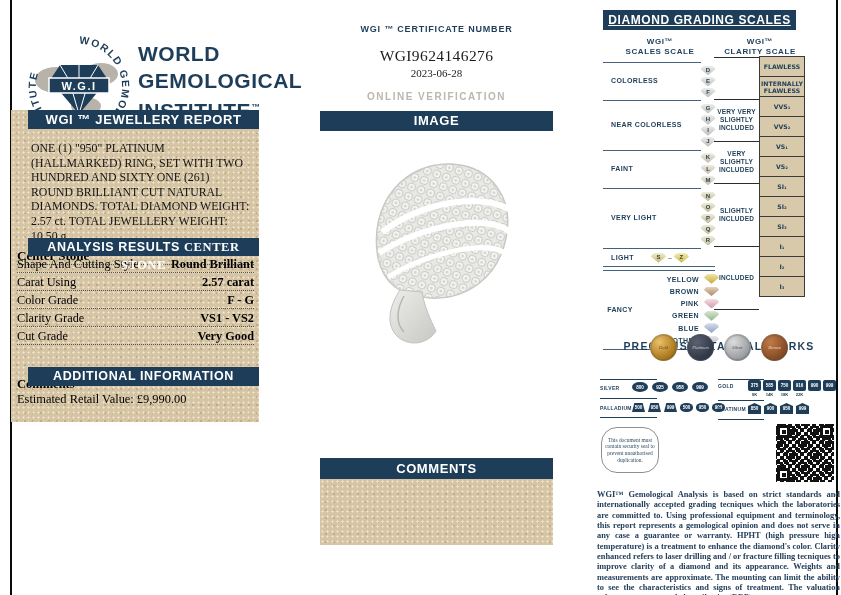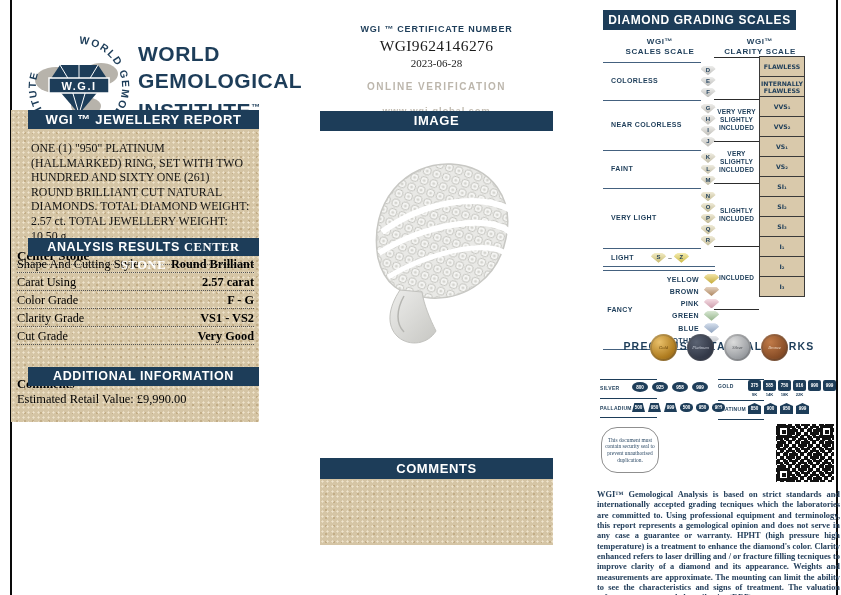--- a/index.html
+++ b/index.html
@@ -28,31 +28,31 @@
   .an-row{display:flex;justify-content:space-between;align-items:flex-end;height:17px;
           font-size:12.3px;border-bottom:1.2px dotted #555;}
   .an-row .v{font-weight:bold;}
   .banner-ai{left:28px;top:367px;width:231px;height:19px;font-size:12.5px;line-height:19px;z-index:2;}
   .cm-head{position:absolute;left:17px;top:377px;font-weight:bold;font-size:12.5px;z-index:1;}
   .erv{position:absolute;left:17px;top:392px;font-size:12.4px;z-index:1;}
   
   .cert{position:absolute;left:320px;top:24px;width:233px;text-align:center;}
   .cert-label{font-family:"Liberation Sans",sans-serif;font-weight:bold;font-size:9px;
               letter-spacing:.8px;color:#1d3d59;}
-  .cert-num{font-size:15.5px;color:#1b1b1b;margin-top:3px;letter-spacing:.4px;}
+  .cert-num{font-size:15.5px;color:#1b1b1b;margin-top:13px;letter-spacing:.4px;}
   .cert-date{font-size:11px;color:#1b1b1b;margin-top:2px;}
   .cert-ov{margin-top:12px;font-family:"Liberation Sans",sans-serif;font-weight:bold;
            font-size:10px;letter-spacing:1.5px;color:#bcb6ac;}
   .cert-web{margin-top:13px;font-family:"Liberation Sans",sans-serif;font-weight:bold;
             font-size:9.5px;letter-spacing:.8px;color:#c3bdb3;}
   .banner-img{left:320px;top:111px;width:233px;height:20px;font-size:13px;line-height:20px;}
   .banner-cm{left:320px;top:458px;width:233px;height:21px;font-size:13px;line-height:21px;}
   .cm-tex{position:absolute;left:320px;top:479px;width:233px;height:66px;}
   
-  .banner-dgs{left:603px;top:10px;width:193px;height:20px;font-size:12px;line-height:20px;}
+  .banner-dgs{left:603px;top:10px;width:193px;height:20px;font-size:12px;line-height:20px;text-decoration:underline;}
   .sc-title{position:absolute;width:114px;text-align:center;font-family:"Liberation Sans",sans-serif;
             font-weight:bold;font-size:8px;line-height:9.5px;color:#1d3d59;letter-spacing:.6px;}
   .cs{position:absolute;left:603px;top:60px;width:118px;}
   .cs-rule{width:98px;border-top:1.6px solid #44617f;margin:2px 0;}
   .cs-rule.wide{width:112px;}
   .cs-rule.dbl{border-bottom:1.6px solid #44617f;height:2.5px;width:112px;}
   .cs-g{display:flex;}
   .cs-label{flex:1;display:flex;align-items:center;padding-left:8px;
             font-family:"Liberation Sans",sans-serif;font-weight:bold;font-size:7px;
             line-height:8.5px;color:#1d3d59;letter-spacing:.4px;}

